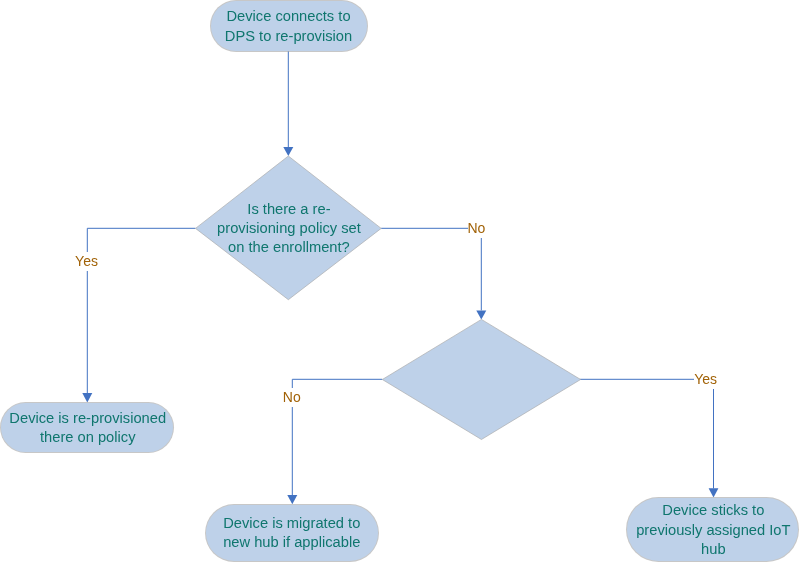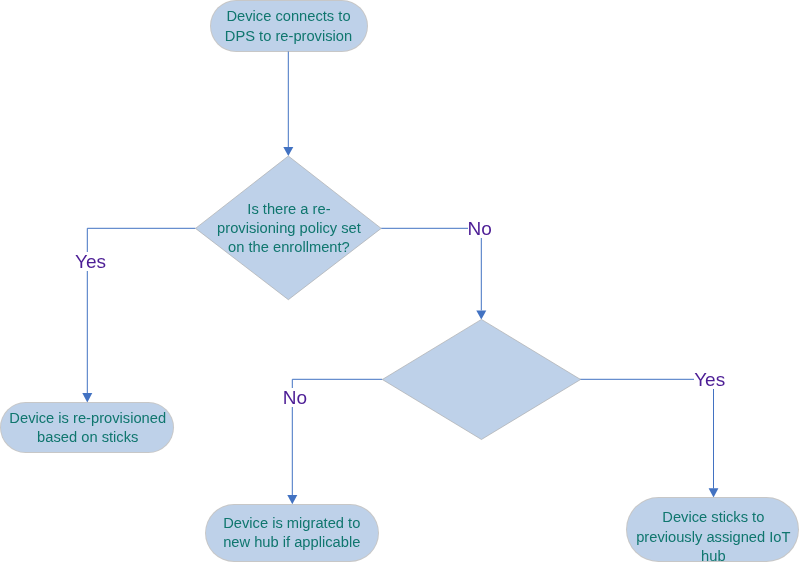--- a/index.html
+++ b/index.html
@@ -45,22 +45,22 @@
     line-height: 19.2px;
     white-space: pre-line;
   }
   .pill {
     background: #bed1e9;
     border-radius: 999px;
     box-shadow: 0 0 0 1px rgba(170,170,170,0.66);
   }
   .edge-label {
     position: absolute;
-    color: #4c1d95;
-    font-size: 19px;
+    color: #a16207;
+    font-size: 14px;
     line-height: 19.2px;
     white-space: nowrap;
     background: #ffffff;
     text-align: center;
   }
 </style>
 </head>
 <body>
 
 <div id="canvas">
@@ -103,30 +103,30 @@
 
   <div class="node" style="left:188.95px; top:199.9px; width:200px; height:57.6px;">
     <span class="txt">Is there a re-
 provisioning policy set
 on the enrollment?</span>
   </div>
 
 
   <div class="node pill" style="left:1.3px; top:402.6px; width:171.7px; height:49.1px;">
     <span class="txt" style="position:relative; top:0.8px; left:0.6px;">Device is re-provisioned
-based on sticks</span>
+there on policy</span>
   </div>
 
   <div class="node pill" style="left:205.5px; top:505px; width:172.5px; height:56px;">
     <span class="txt">Device is migrated to
 new hub if applicable</span>
   </div>
 
   <div class="node pill" style="left:627px; top:497.8px; width:170.5px; height:63px;">
-    <span class="txt" style="position:relative; top:8px; left:1.1px;">Device sticks to
+    <span class="txt" style="position:relative; top:1px; left:1.1px;">Device sticks to
 previously assigned IoT
 hub</span>
   </div>
 
   <div class="edge-label" style="left:75.1px; top:251.5px;">Yes</div>
   <div class="edge-label" style="left:467.5px; top:218.7px;">No</div>
   <div class="edge-label" style="left:282.8px; top:387.5px;">No</div>
   <div class="edge-label" style="left:694.2px; top:369.7px;">Yes</div>
 
 </div>

